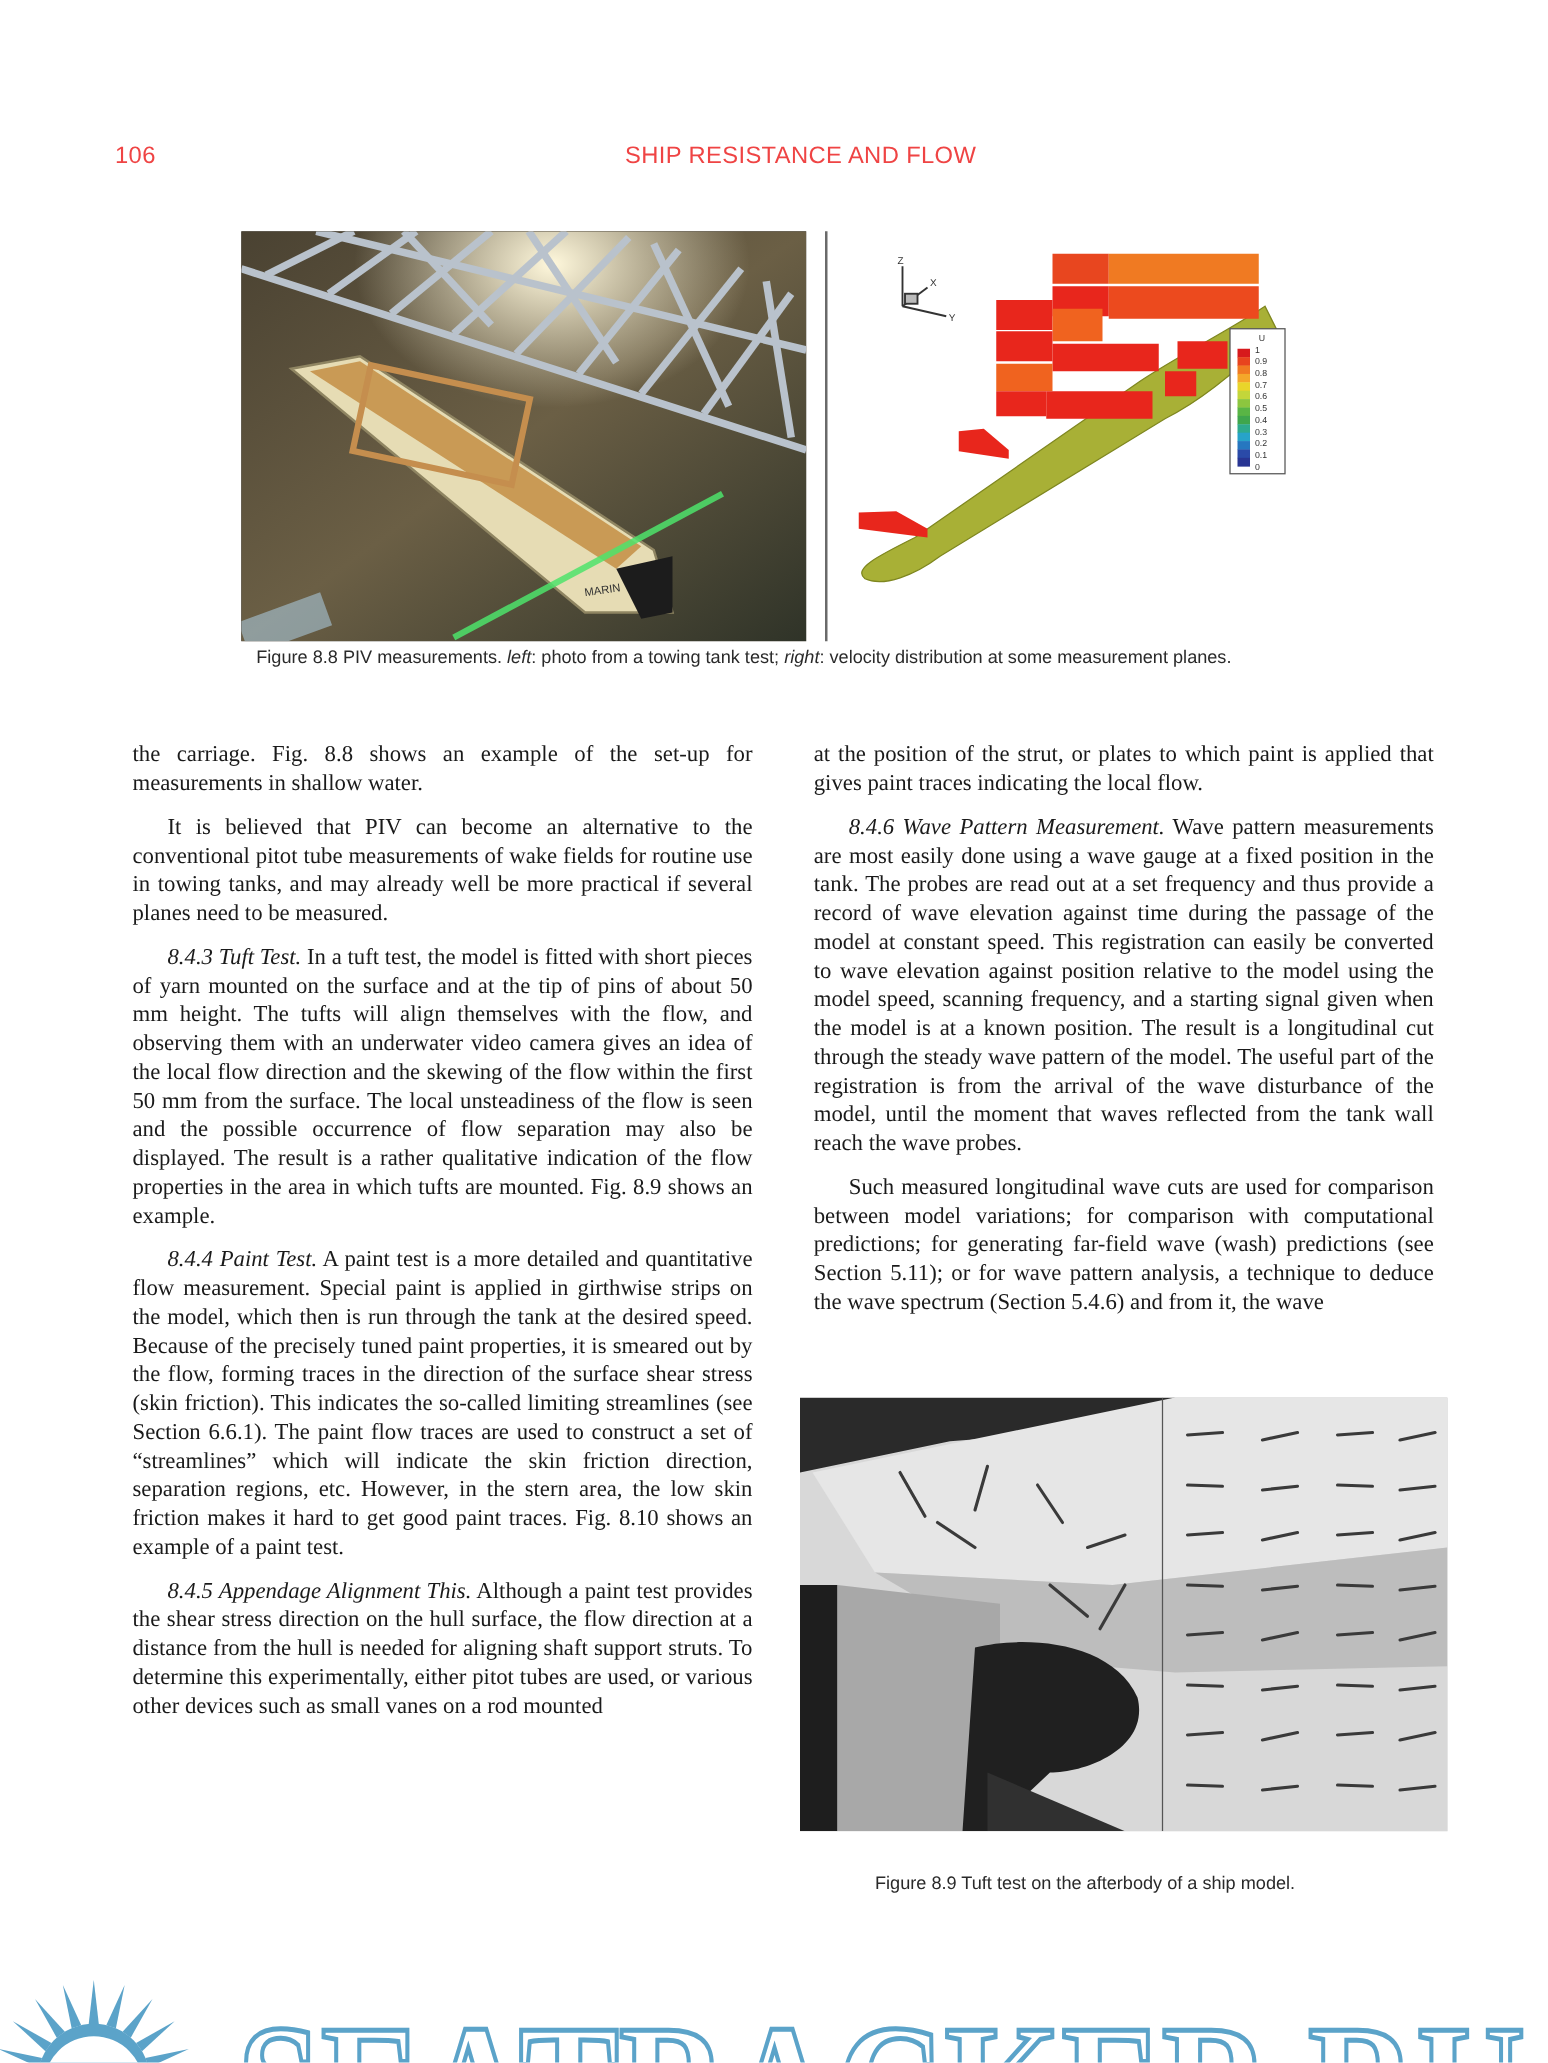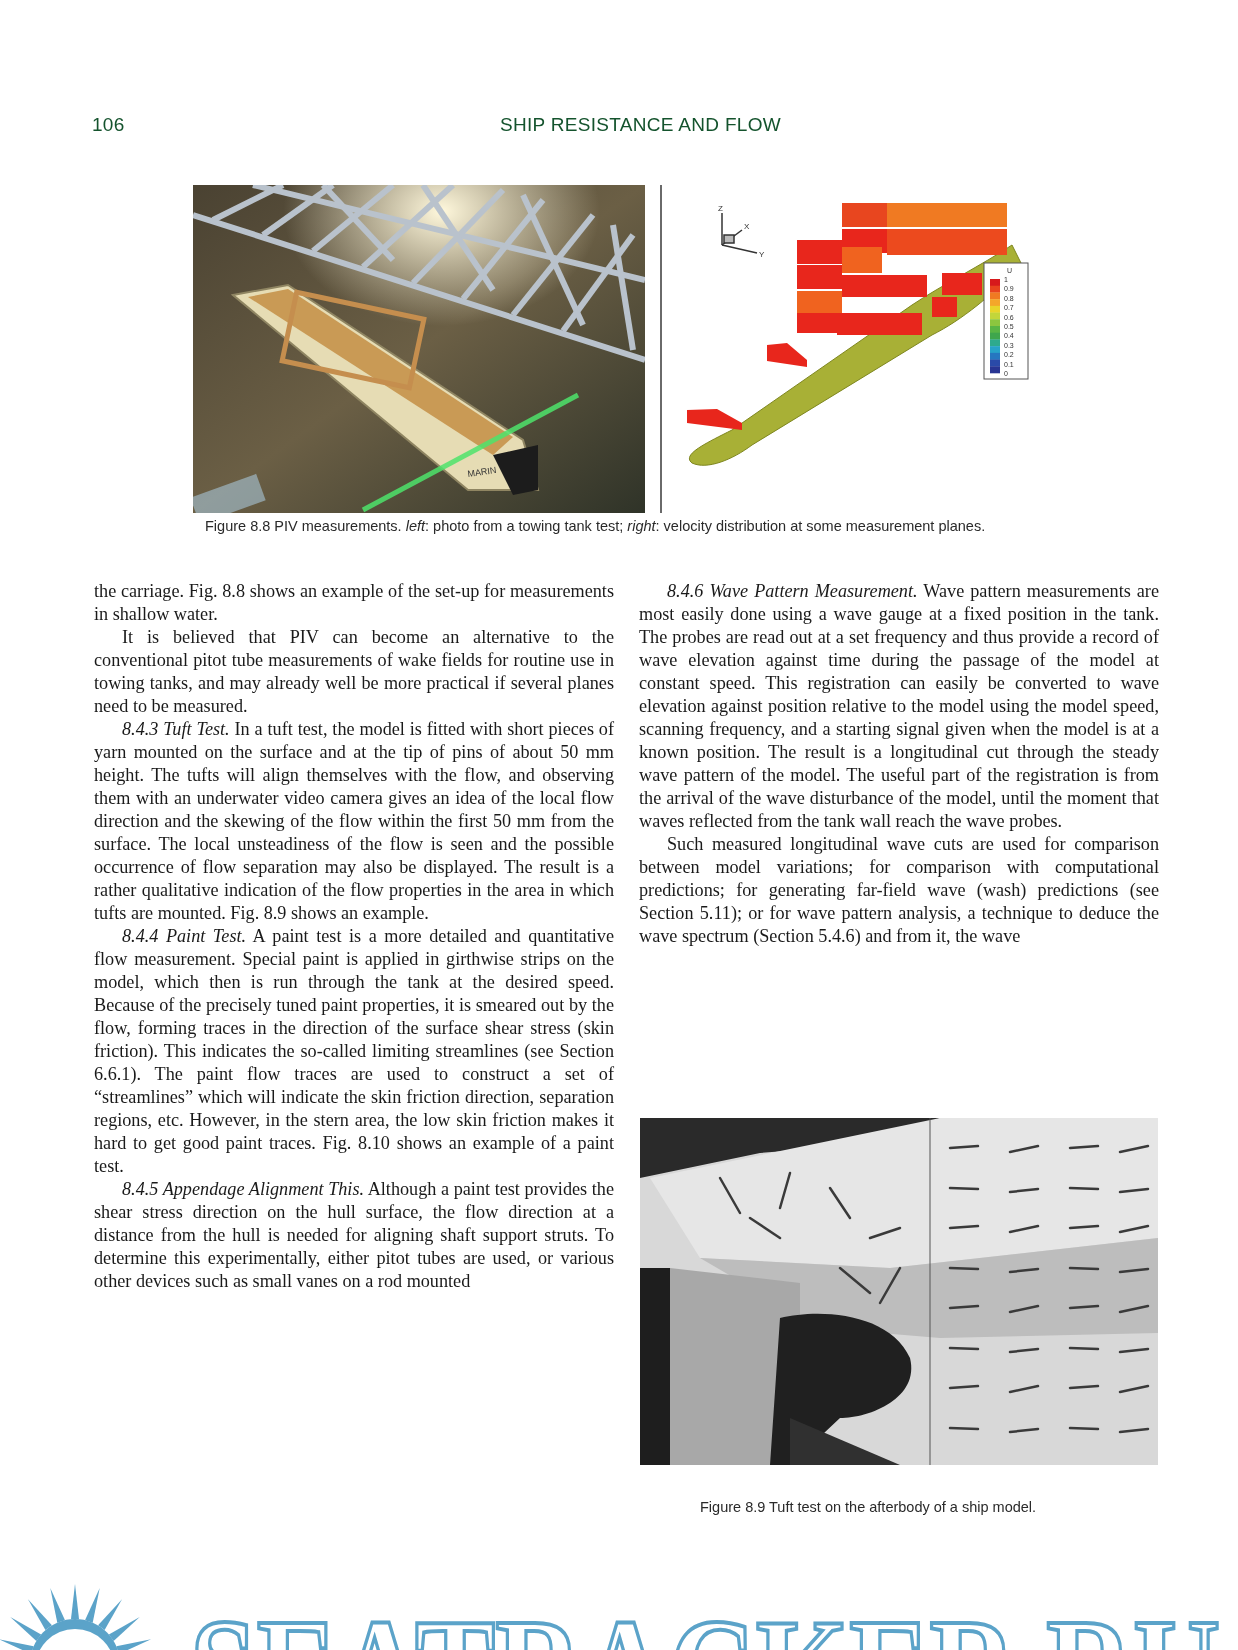--- a/index.html
+++ b/index.html
@@ -1,29 +1,29 @@
 <!DOCTYPE html>
 <html><head>
 <meta charset="utf-8">
 <style>
   html, body { margin: 0; padding: 0; background: #ffffff; }
   body { width: 1238px; height: 1650px; position: relative; overflow: hidden; font-family: "Liberation Serif", "DejaVu Serif", serif; color: #1a1a1a; }
-  .hdr { position: absolute; top: 114px; font-family: "Liberation Sans", "DejaVu Sans", sans-serif; font-size: 19px; color: #14532d; letter-spacing: 0.3px; font-weight: 300; }
+  .hdr { position: absolute; top: 114px; font-family: "Liberation Sans", "DejaVu Sans", sans-serif; font-size: 19px; color: #ef4444; letter-spacing: 0.3px; font-weight: 300; }
   .hdr.page-num { left: 92px; }
   .hdr.running { left: 500px; }
 
   .fig88-left { position: absolute; left: 193px; top: 185px; width: 452px; height: 328px; overflow: hidden; background: #3a352a; }
   .fig88-right { position: absolute; left: 660px; top: 185px; width: 425px; height: 328px; background: #ffffff; border-left: 2px solid #6a6a6a; }
   .caption { position: absolute; font-family: "Liberation Sans", "DejaVu Sans", sans-serif; font-size: 14.5px; color: #2a2a2a; white-space: nowrap; }
   .caption i { font-style: italic; }
 
   .col { position: absolute; font-size: 18.2px; line-height: 23px; text-align: justify; }
   .col.left { left: 94px; top: 580px; width: 520px; }
   .col.right { left: 639px; top: 580px; width: 520px; }
-  .col p { margin: 0; }
+  .col p { margin: 12px; }
   .col p.ind { text-indent: 28px; }
   .col .sec { font-style: italic; }
 
   .fig89 { position: absolute; left: 640px; top: 1118px; width: 518px; height: 347px; background: #cfcfcf; overflow: hidden; }
 
   .watermark { position: absolute; left: 0; top: 1584px; width: 1238px; height: 150px; }
 </style>
 </head>
 <body>
 
@@ -149,20 +149,21 @@
 
 <div class="col left">
   <p>the carriage. Fig. 8.8 shows an example of the set-up for measurements in shallow water.</p>
   <p class="ind">It is believed that PIV can become an alternative to the conventional pitot tube measurements of wake fields for routine use in towing tanks, and may already well be more practical if several planes need to be measured.</p>
   <p class="ind"><span class="sec">8.4.3 Tuft Test.</span><span> In a tuft test, the model is fitted with short pieces of yarn mounted on the surface and at the tip of pins of about 50 mm height. The tufts will align themselves with the flow, and observing them with an underwater video camera gives an idea of the local flow direction and the skewing of the flow within the first 50 mm from the surface. The local unsteadiness of the flow is seen and the possible occurrence of flow separation may also be displayed. The result is a rather qualitative indication of the flow properties in the area in which tufts are mounted. Fig. 8.9 shows an example.</span></p>
   <p class="ind"><span class="sec">8.4.4 Paint Test.</span><span> A paint test is a more detailed and quantitative flow measurement. Special paint is applied in girthwise strips on the model, which then is run through the tank at the desired speed. Because of the precisely tuned paint properties, it is smeared out by the flow, forming traces in the direction of the surface shear stress (skin friction). This indicates the so-called limiting streamlines (see Section 6.6.1). The paint flow traces are used to construct a set of “streamlines” which will indicate the skin friction direction, separation regions, etc. However, in the stern area, the low skin friction makes it hard to get good paint traces. Fig. 8.10 shows an example of a paint test.</span></p>
   <p class="ind"><span class="sec">8.4.5 Appendage Alignment This.</span><span> Although a paint test provides the shear stress direction on the hull surface, the flow direction at a distance from the hull is needed for aligning shaft support struts. To determine this experimentally, either pitot tubes are used, or various other devices such as small vanes on a rod mounted</span></p>
 </div>
 
 <div class="col right">
+  <p>at the position of the strut, or plates to which paint is applied that gives paint traces indicating the local flow.</p>
   <p class="ind"><span class="sec">8.4.6 Wave Pattern Measurement.</span><span> Wave pattern measurements are most easily done using a wave gauge at a fixed position in the tank. The probes are read out at a set frequency and thus provide a record of wave elevation against time during the passage of the model at constant speed. This registration can easily be converted to wave elevation against position relative to the model using the model speed, scanning frequency, and a starting signal given when the model is at a known position. The result is a longitudinal cut through the steady wave pattern of the model. The useful part of the registration is from the arrival of the wave disturbance of the model, until the moment that waves reflected from the tank wall reach the wave probes.</span></p>
   <p class="ind">Such measured longitudinal wave cuts are used for comparison between model variations; for comparison with computational predictions; for generating far-field wave (wash) predictions (see Section 5.11); or for wave pattern analysis, a technique to deduce the wave spectrum (Section 5.4.6) and from it, the wave</p>
 </div>
 
 <div class="fig89" title="Black-and-white photo of tufts on a ship model afterbody near the propeller boss">
   <svg width="518" height="347" viewBox="0 0 518 347">
     <rect width="518" height="347" fill="#d8d8d8"></rect>
     <polygon points="0,0 300,0 250,25 120,35 0,60" fill="#2a2a2a"></polygon>
     <polygon points="10,60 300,0 518,0 518,120 250,150 60,140" fill="#e6e6e6"></polygon>
     <polygon points="60,140 250,150 518,120 518,215 300,220 180,210" fill="#bdbdbd"></polygon>

